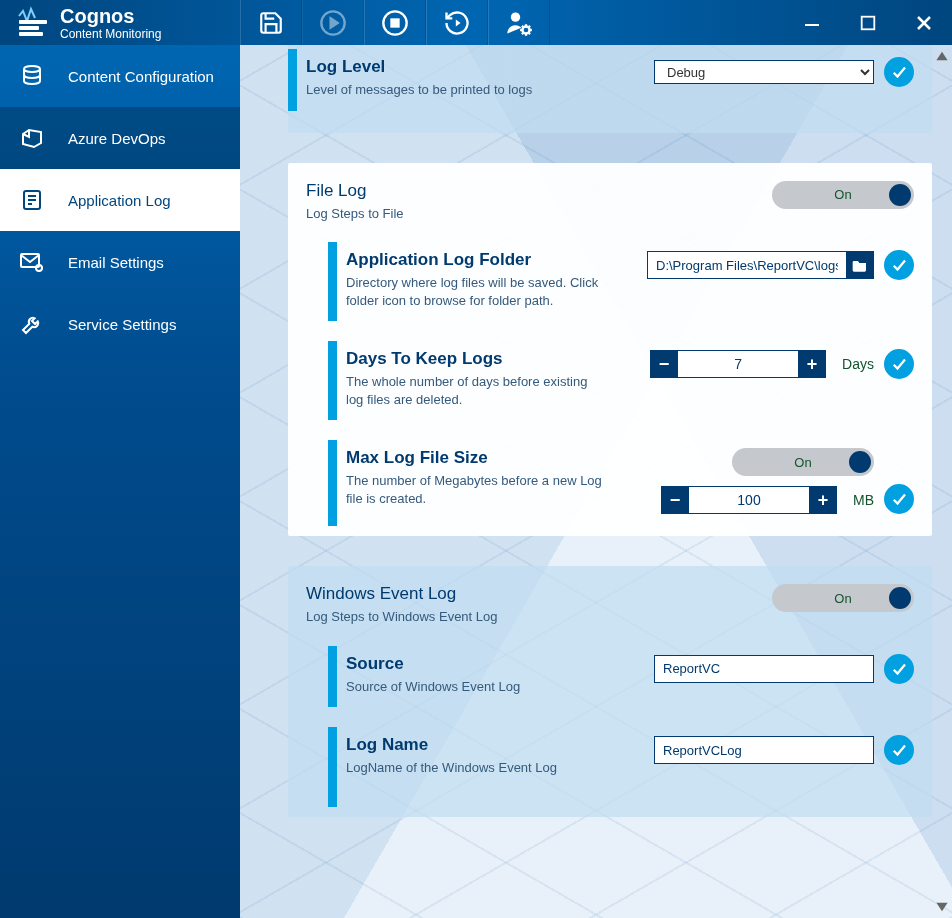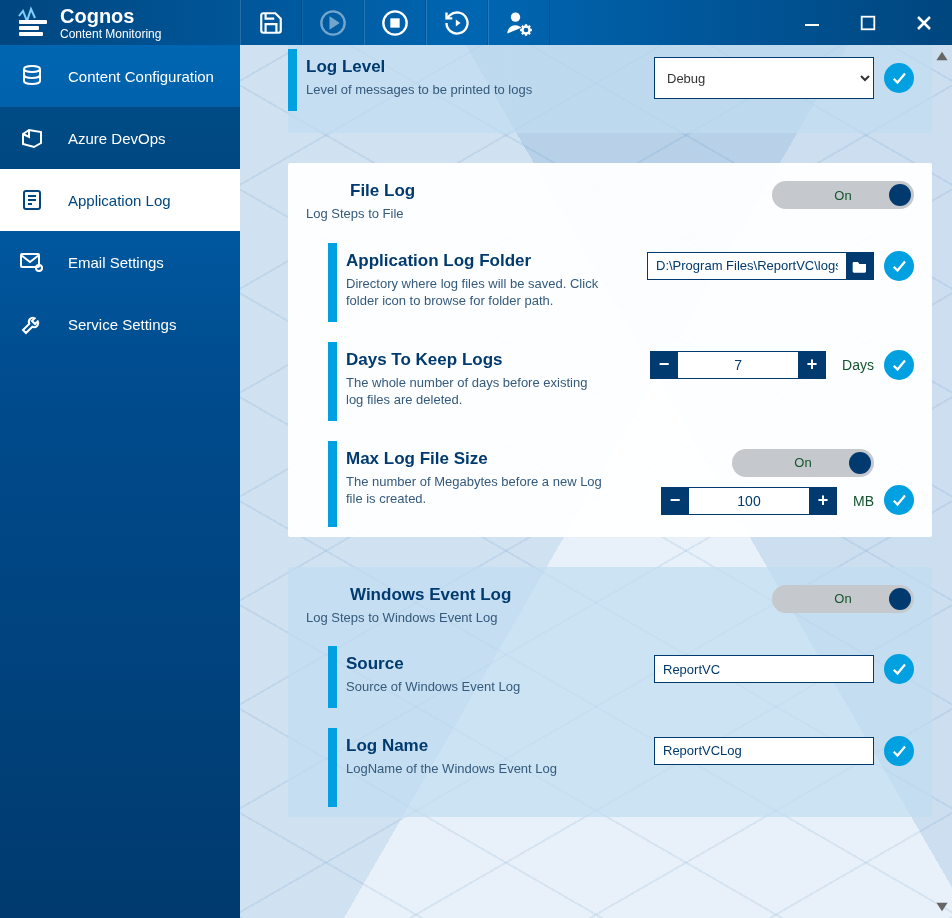--- a/index.html
+++ b/index.html
@@ -58,21 +58,21 @@
   .section::before { content:""; position:absolute; left:0; top:10px; bottom:10px; width:9px; background:#00a0e1; }
   .section.inner { margin-left: 40px; padding: 18px 18px 22px 18px;}
   .section.inner::before { background:#00a0e1; }
   .sec-head { display:flex; flex-direction:column; max-width: 300px; }
   .sec-row { display:flex; align-items:flex-start; }
   .sec-title { font-size: 17px; font-weight: 700; color: #003a6e; margin-bottom: 4px; }
   .sec-desc { font-size: 13px; color: #355a7c; max-width: 260px; line-height:1.35; }
 
   .controls { margin-left: auto; display: flex; align-items: center; gap: 10px; }
 
-  .sel { width: 220px; height: 42px; border:1px solid #003a6e; background:#fff; font-size:13px; padding: 0 8px; color:#333; }
+  .sel { width: 220px; height: 24px; border:1px solid #003a6e; background:#fff; font-size:13px; padding: 0 8px; color:#333; }
   .text-input { width: 220px; height: 28px; border:1px solid #003a6e; background:#fff; font-size:13px; padding: 0 8px; color:#003a6e; }
   .num-wrap { display:flex; height:28px; }
   .num-btn { width:28px;height:28px;background:#003a6e;color:#fff;display:flex;align-items:center;justify-content:center;font-size:18px;font-weight:700;cursor:pointer; }
   .num-field { width:120px;height:28px;border:1px solid #003a6e;border-left:0;border-right:0;text-align:center;font-size:14px;color:#003a6e; }
   .unit { font-size:14px; color:#14532d; margin-left:6px; }
 
   .check-circle { width:30px;height:30px;border-radius:50%;background:#00a0e1;display:flex;align-items:center;justify-content:center; flex:0 0 auto;}
   .check-circle svg{stroke:#fff;}
 
   .folder-btn{width:28px;height:28px;background:#003a6e;display:flex;align-items:center;justify-content:center;margin-left:-1px;}
@@ -80,21 +80,21 @@
 
   .toggle { width: 142px; height: 28px; border-radius: 14px; background: #c5c9cd; position: relative; display:flex;align-items:center;justify-content:center; }
   .toggle-label { font-size: 13px; color:#14532d; font-weight:400; }
   .toggle-knob { position:absolute; right:3px; top:3px; width:22px;height:22px;border-radius:50%;background:#003a6e; }
 
   .row-stack{ display:flex; flex-direction:column; align-items:flex-end; gap:10px;}
 
   .controls-block{ display:flex; align-items:center; gap:10px;}
 
   .panel-head{ padding: 18px 18px 10px 18px; display:flex; align-items:flex-start;}
-  .panel-head .sec-title{ font-size:17px; font-weight:700; color:#003a6e; margin-bottom:4px;margin-left:44px;}
+  .panel-head .sec-title{ font-size:17px; font-weight:400; color:#003a6e; margin-bottom:4px;}
   .panel-head .sec-desc{ font-size:13px; color:#355a7c;}
   .panel-head .toggle-col{ margin-left:auto;}
 
 </style>
 </head>
 <body>
 
 <div class="app">
 
   <div class="titlebar">

